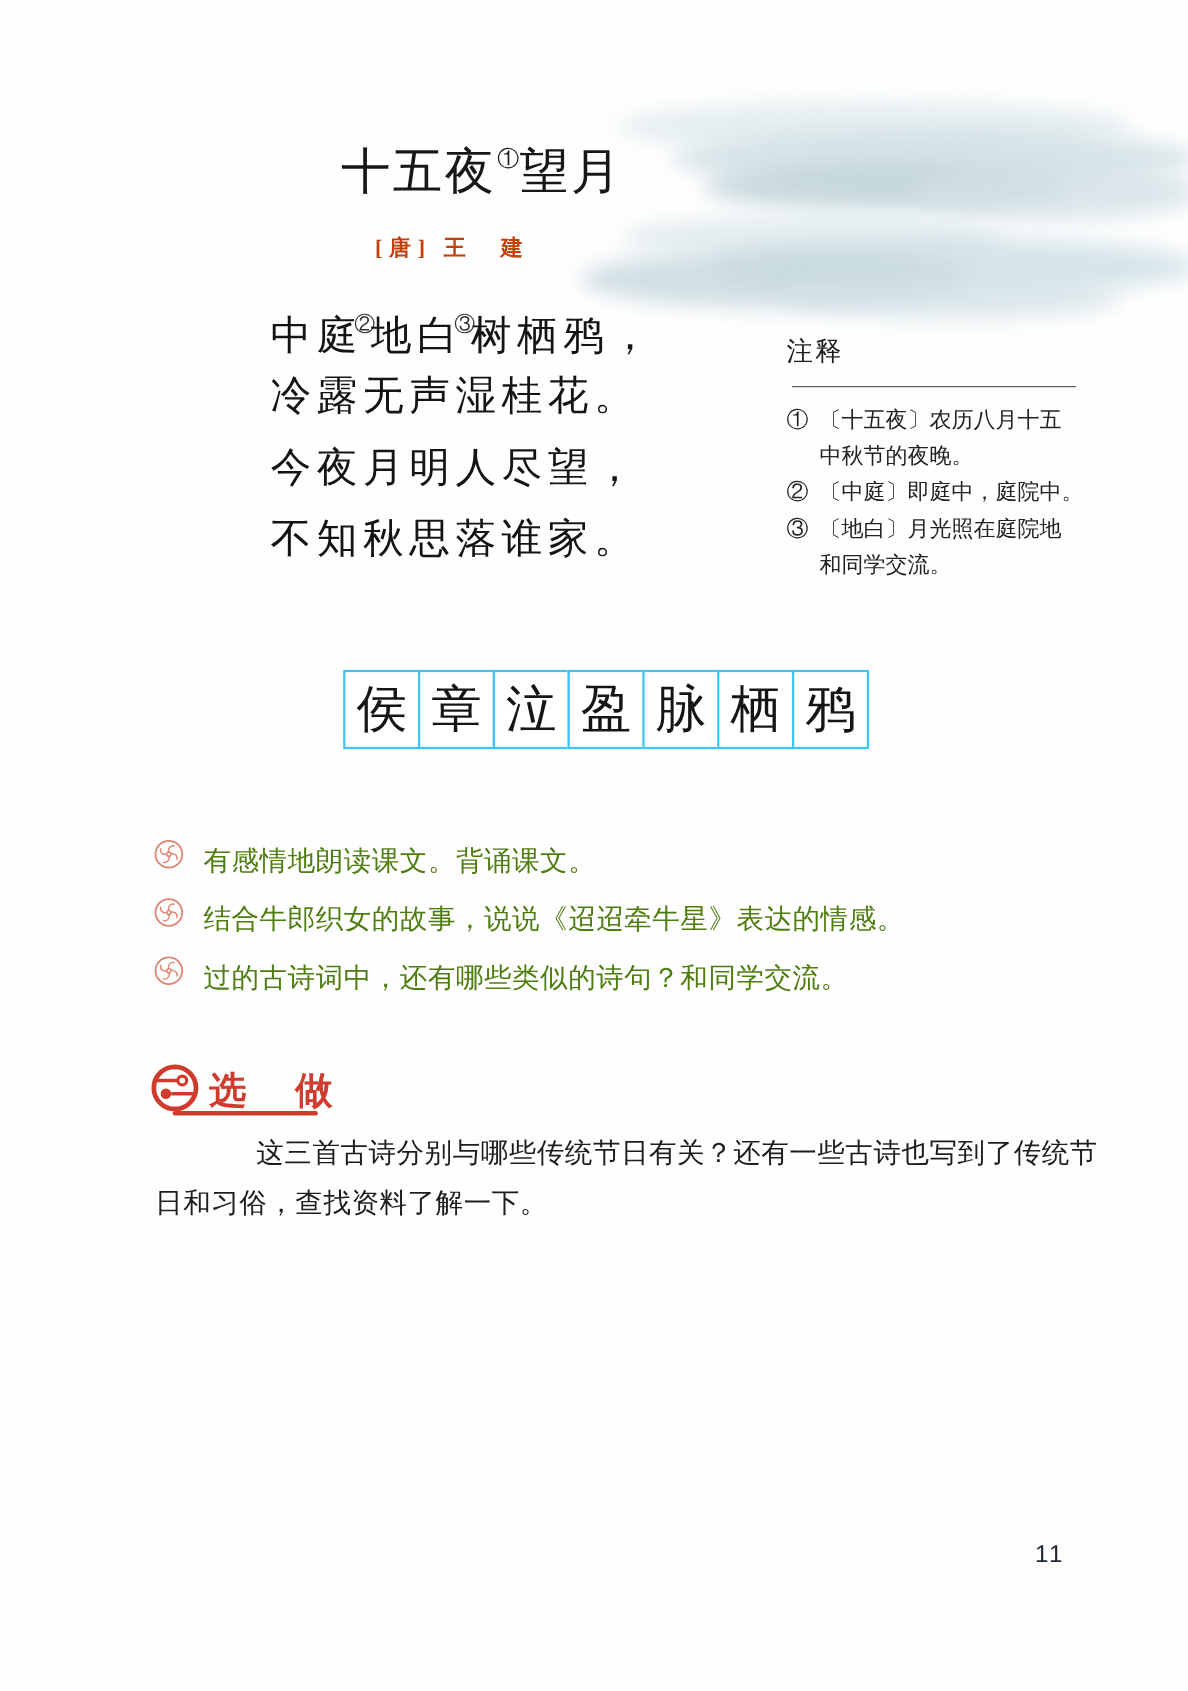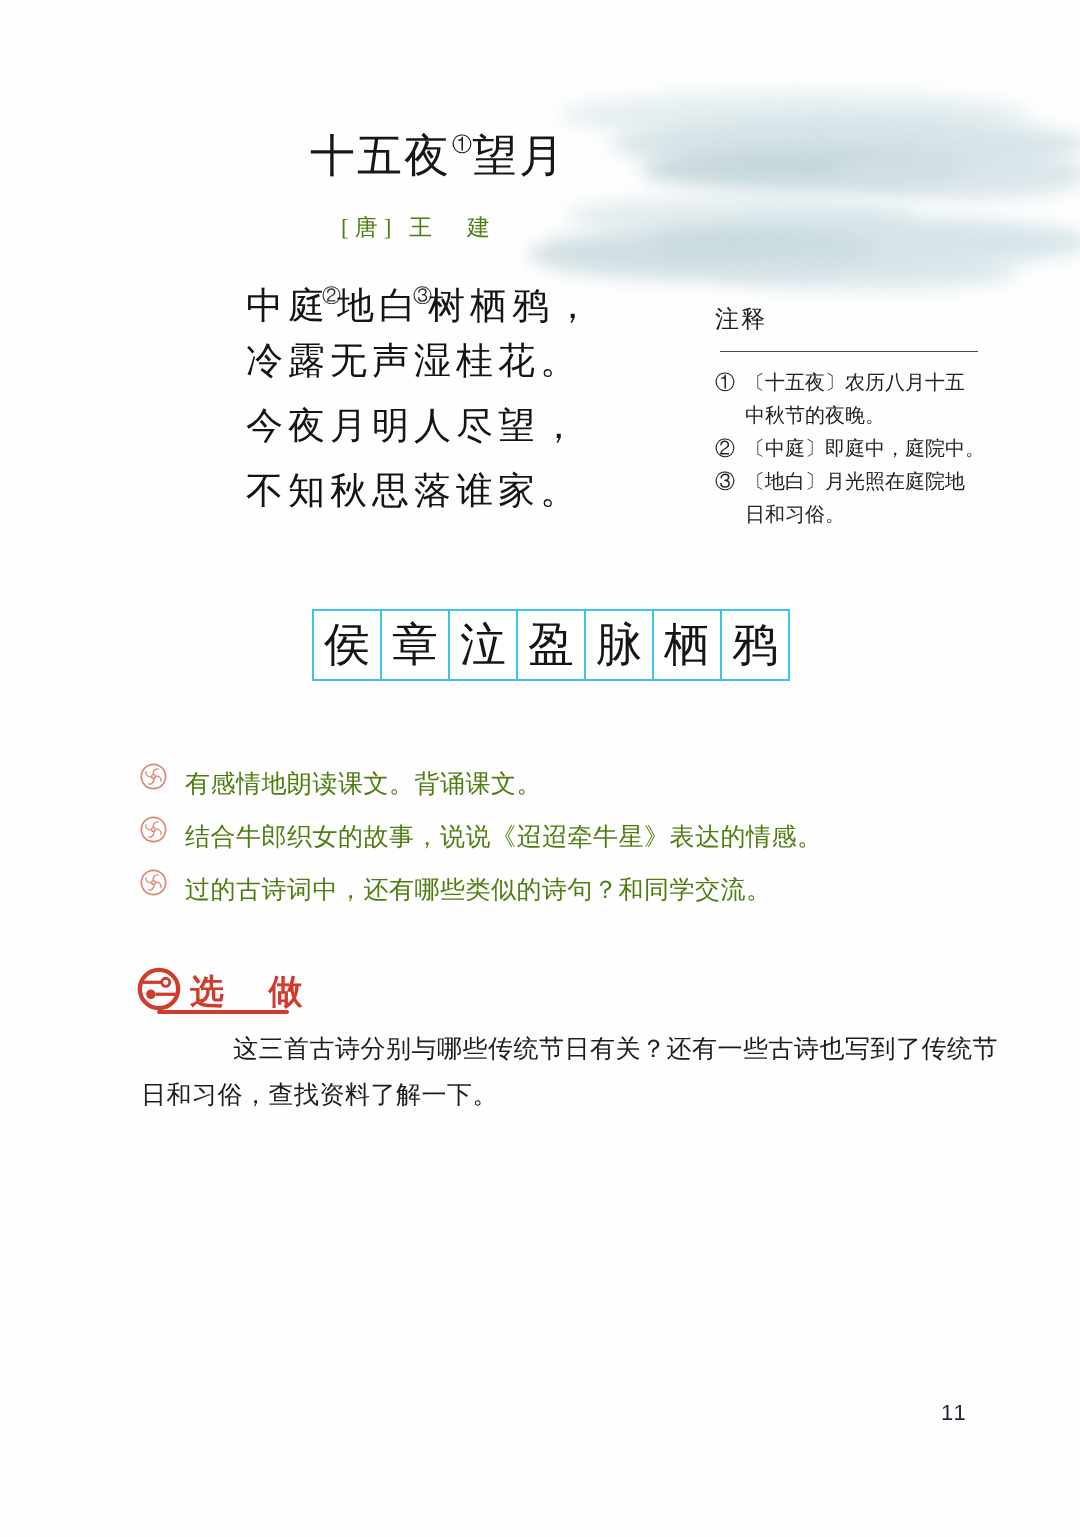--- a/index.html
+++ b/index.html
@@ -25,21 +25,21 @@
   .wc8 { left:710px; top:252px; width:310px; height:38px; background:#d3e2e7; opacity:.75; }
 
   
   .title {
     position:absolute; left:310px; top:126px;
     font-size:45px; letter-spacing:2px; color:#171717;
   }
   .title sup { font-size:20px; vertical-align:20px; letter-spacing:0; margin:0 0 0 1px; }
   .author {
     position:absolute; left:341px; top:212px;
-    font-size:23px; letter-spacing:6px; color:#4d7c0f;
+    font-size:20px; letter-spacing:6px; color:#c2410c;font-weight:bold;
   }
 
   
   .poem { position:absolute; left:246px; top:268px; }
   .poem .pline {
     font-size:37px; letter-spacing:5px; height:65px; line-height:56px;
     color:#141414; white-space:nowrap;
   }
   .poem sup {
     font-size:19px; letter-spacing:0; vertical-align:16px;
@@ -135,21 +135,21 @@
         <div class="nline">〔十五夜〕农历八月十五</div>
         <div class="nline cont">中秋节的夜晚。</div>
       </div>
       <div class="note">
         <span class="num">②</span>
         <div class="nline">〔中庭〕即庭中，庭院中。</div>
       </div>
       <div class="note">
         <span class="num">③</span>
         <div class="nline">〔地白〕月光照在庭院地</div>
-        <div class="nline cont">日和习俗。</div>
+        <div class="nline cont">和同学交流。</div>
       </div>
     </div>
   </div>
 
   <div class="charboxes">
     <div class="charbox">侯</div>
     <div class="charbox">章</div>
     <div class="charbox">泣</div>
     <div class="charbox">盈</div>
     <div class="charbox">脉</div>

